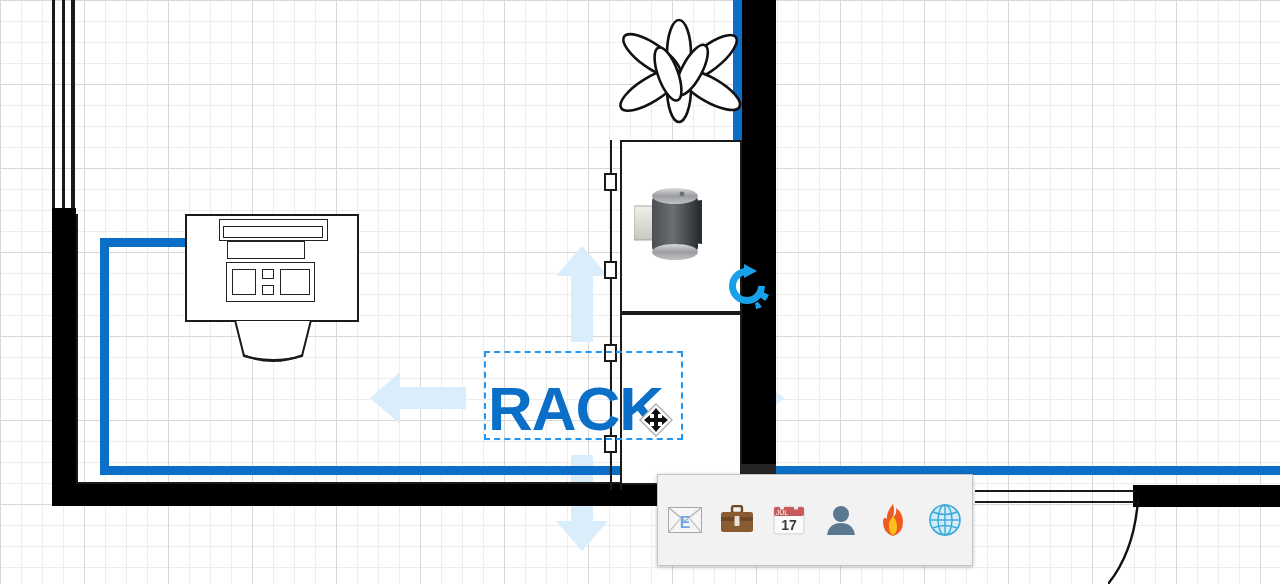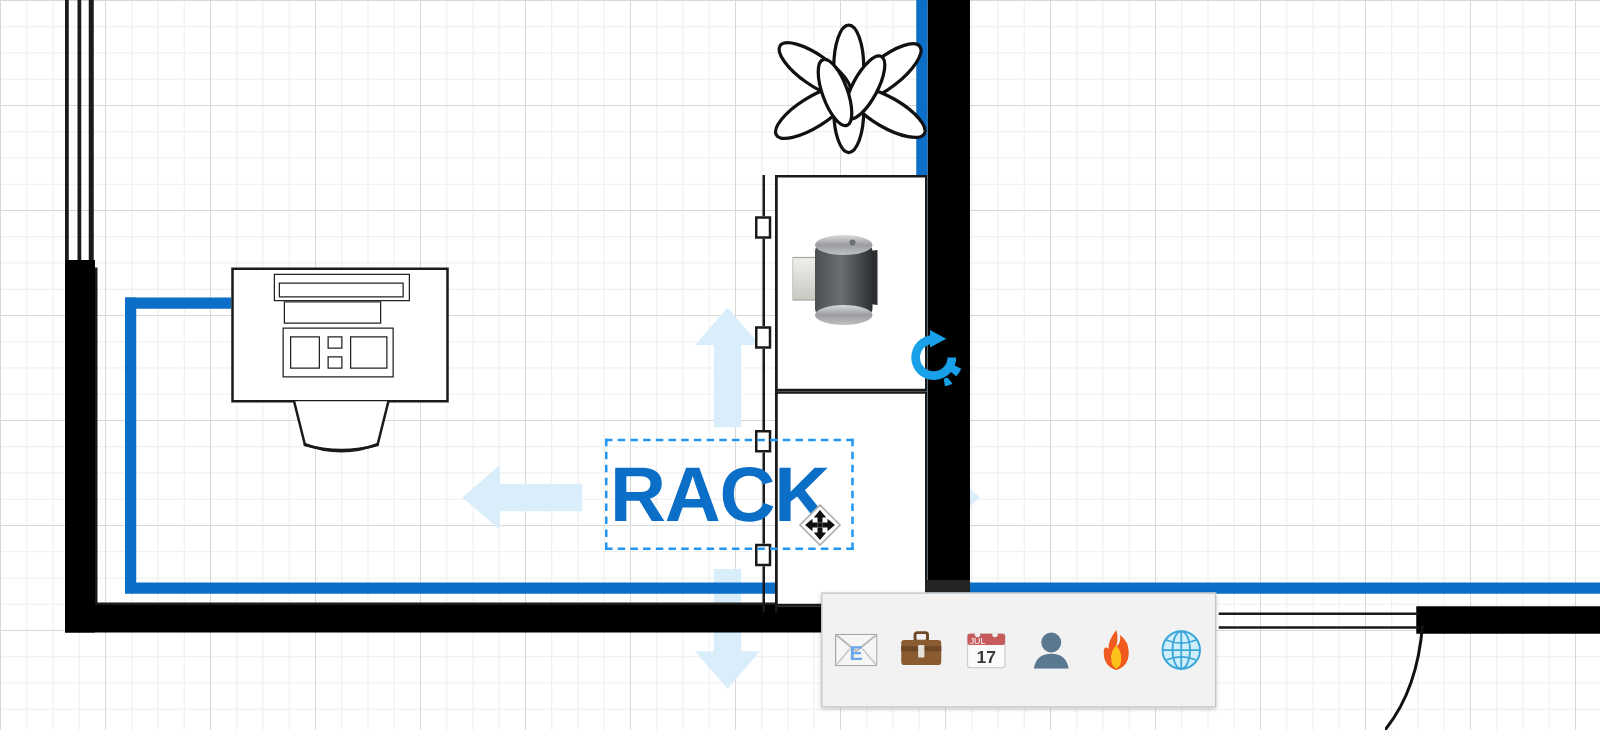--- a/index.html
+++ b/index.html
@@ -171,21 +171,21 @@
   </svg>
 
   <div class="line" style="left:975px;top:490px;width:160px;height:2px;"></div>
   <div class="line" style="left:975px;top:501px;width:160px;height:2px;"></div>
   <svg class="abs" style="left:1108px;top:500px;width:60px;height:84px" viewBox="0 0 60 84">
     <path d="M30 0 Q26 52 0 84" fill="none" stroke="#111" stroke-width="2.4"></path>
   </svg>
 
   <div class="sel-box" style="left:484px;top:351px;width:199px;height:89px;"></div>
 
-  <div class="rack-label" style="left:488px;top:366px;font-size:62px;">RACK</div>
+  <div class="rack-label" style="left:488px;top:378px;font-size:62px;">RACK</div>
 
   <svg class="rot" style="left:723px;top:262px;width:48px;height:48px" viewBox="0 0 48 48">
     <g fill="#18a0e8">
       <path d="M24 6 A18 18 0 1 0 42 24 L35 24 A11 11 0 1 1 24 13 Z"></path>
       <polygon points="21,2 34,9 21,16"></polygon>
     </g>
     <g fill="#18a0e8">
       <path d="M40 30 L46 33 A18 18 0 0 1 42 39 L37 35 Z"></path>
       <path d="M35 40 L39 45 A18 18 0 0 1 33 47 L32 41 Z"></path>
     </g>

